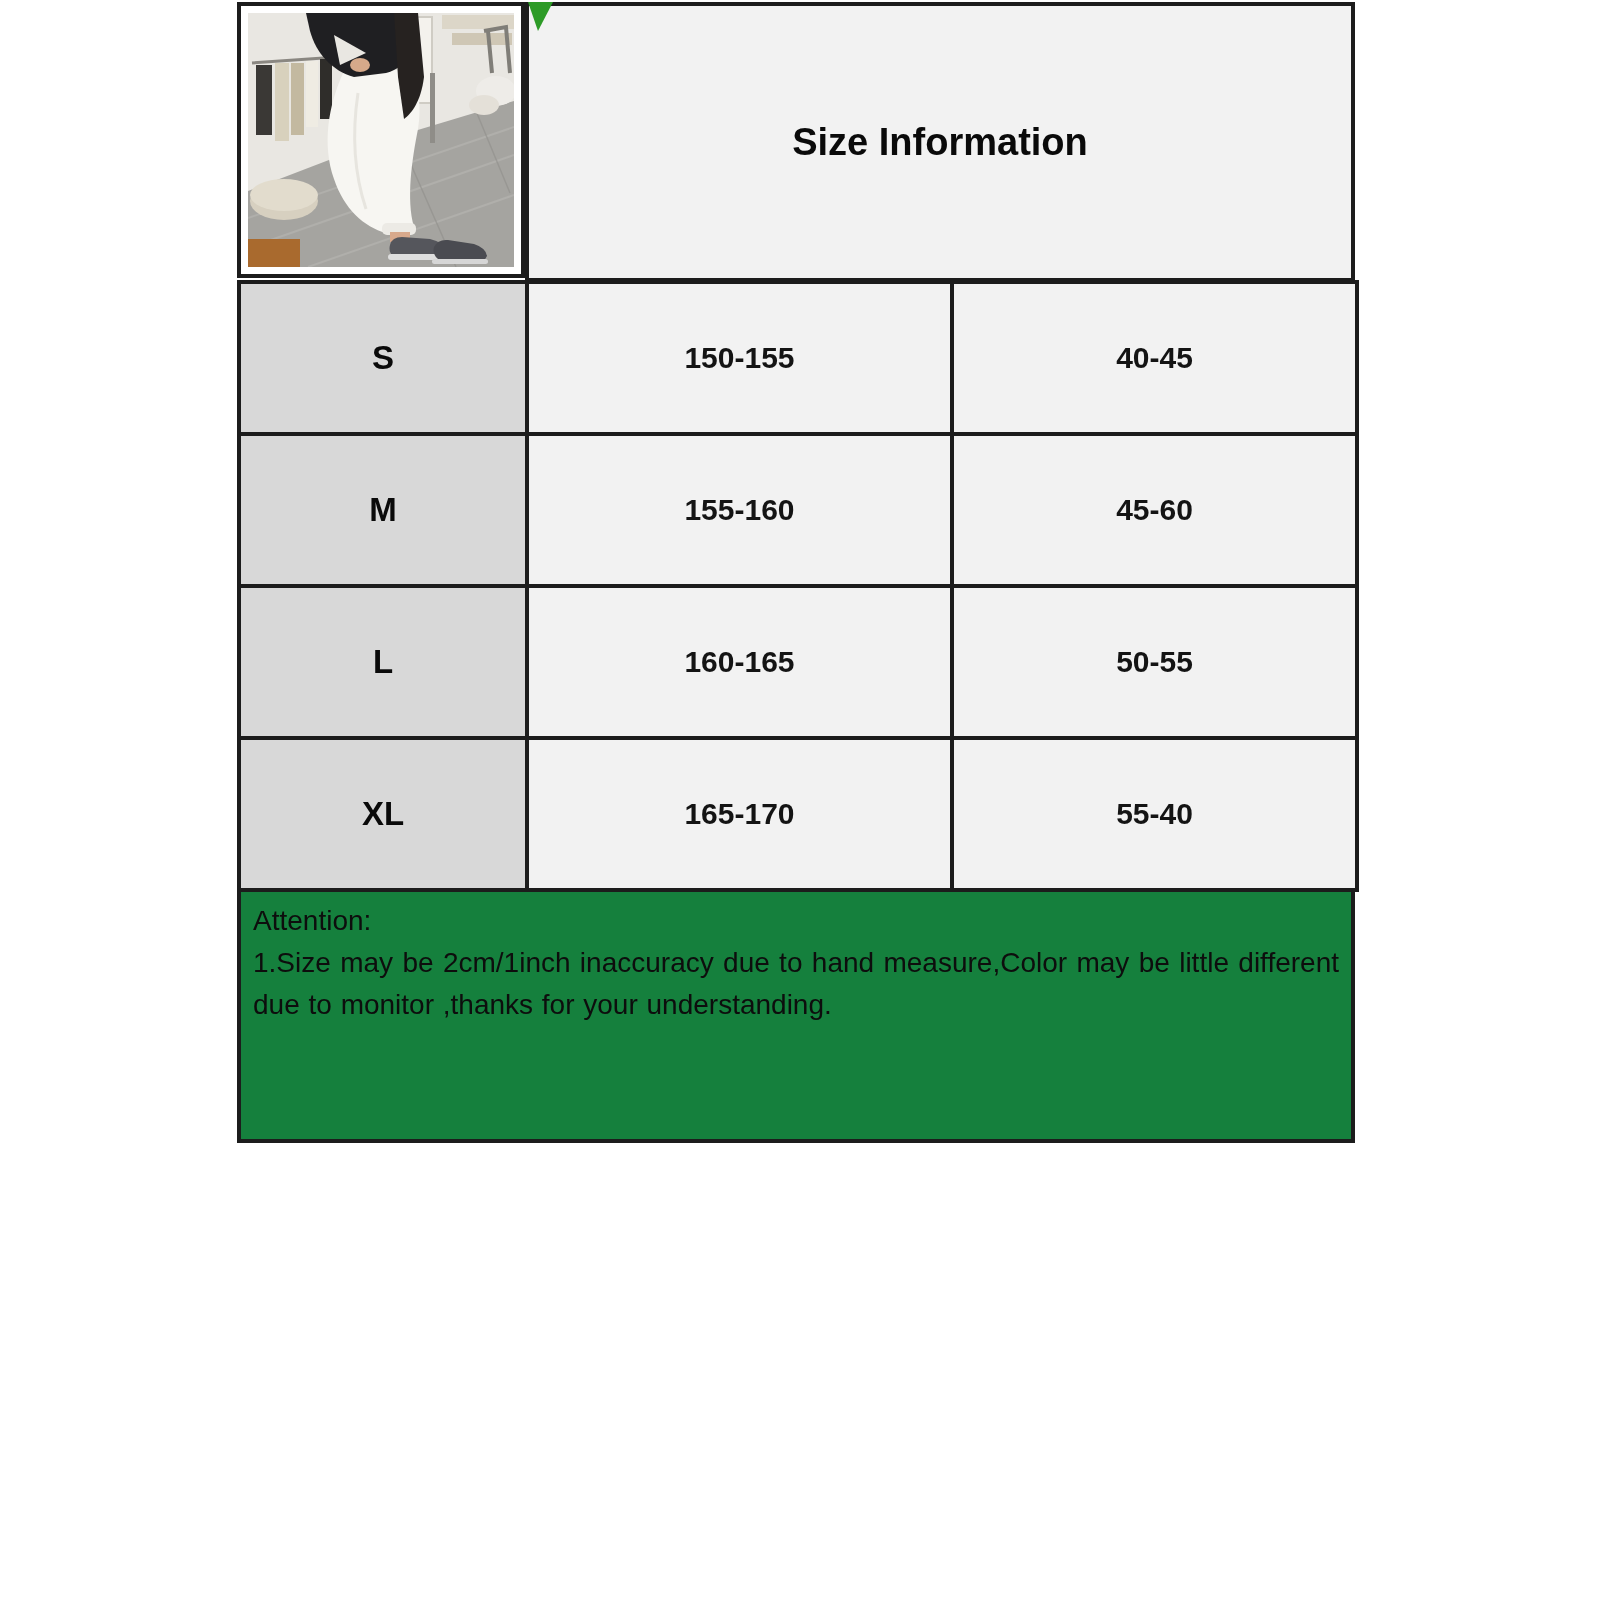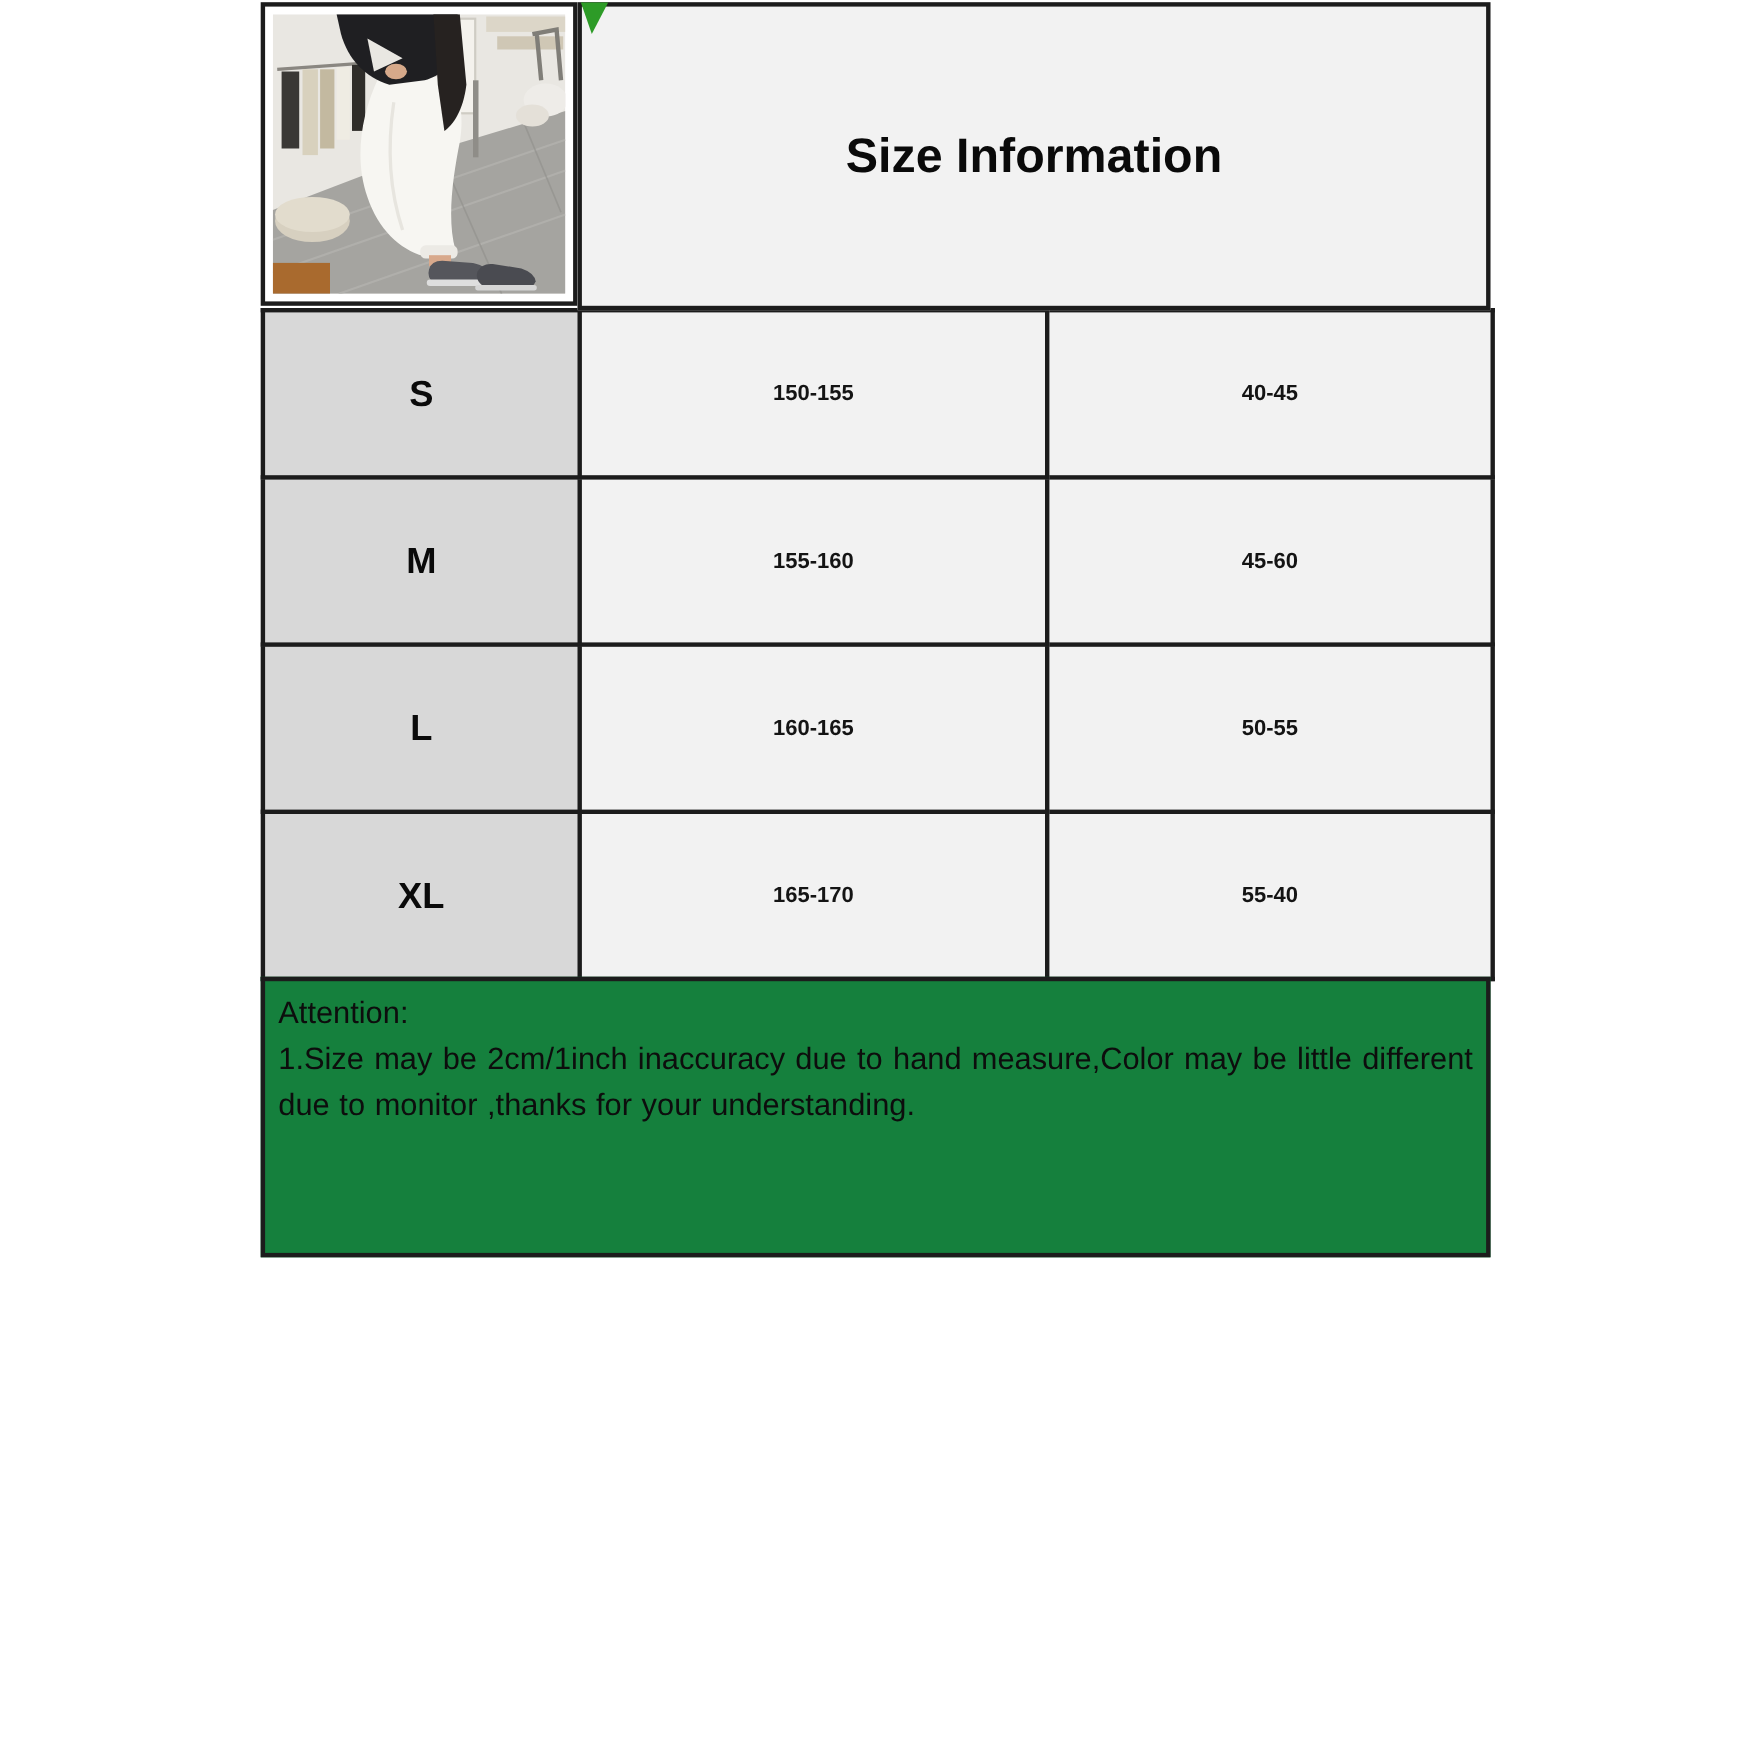--- a/index.html
+++ b/index.html
@@ -14,33 +14,33 @@
   .photo-frame {
     box-sizing:border-box; width:288px; height:276px; margin-top:2px;
     border:4px solid #1c1c1c; background:#ffffff; padding:7px; flex:none;
   }
   .photo-frame svg { width:100%; height:100%; display:block; }
   .title-cell {
     box-sizing:border-box; flex:1; height:280px; margin-top:2px;
     border:4px solid #1c1c1c; background:#f2f2f2; position:relative;
     display:flex; align-items:center; justify-content:center;
   }
-  .title-text { font-size:44px; font-weight:700; color:#0a0a0a; }
+  .title-text { font-size:38px; font-weight:700; color:#0a0a0a; }
   .corner-marker { position:absolute; top:-4px; left:-2px; width:26px; height:30px; }
 
   
   .size-table { border-collapse:collapse; width:1118px; table-layout:fixed; }
   .size-table th, .size-table td {
     border:4px solid #1c1c1c; text-align:center; vertical-align:middle; padding:0;
   }
   .hdr { background:#d8d8d8; font-weight:700; color:#0a0a0a; }
   th.hdr-size  { font-size:54px; height:132px; }
   th.hdr-other { font-size:31px; }
   td.label { background:#d8d8d8; font-weight:700; font-size:33px; height:148px; color:#0a0a0a; }
-  td.value { background:#f2f2f2; font-weight:600; font-size:20px; color:#141414; }
+  td.value { background:#f2f2f2; font-weight:600; font-size:30px; color:#141414; }
 
   
   .attention {
     box-sizing:border-box; width:1118px; margin-top:-4px; min-height:255px;
     border:4px solid #1c1c1c; background:#15803d; padding:8px 12px 10px;
   }
   .attention p { margin:0; font-size:28px; line-height:1.5; text-align:justify; word-spacing:1px; color:#0d0d0d; }
   .attention p.head { text-align:left; }
 </style>
 </head>

